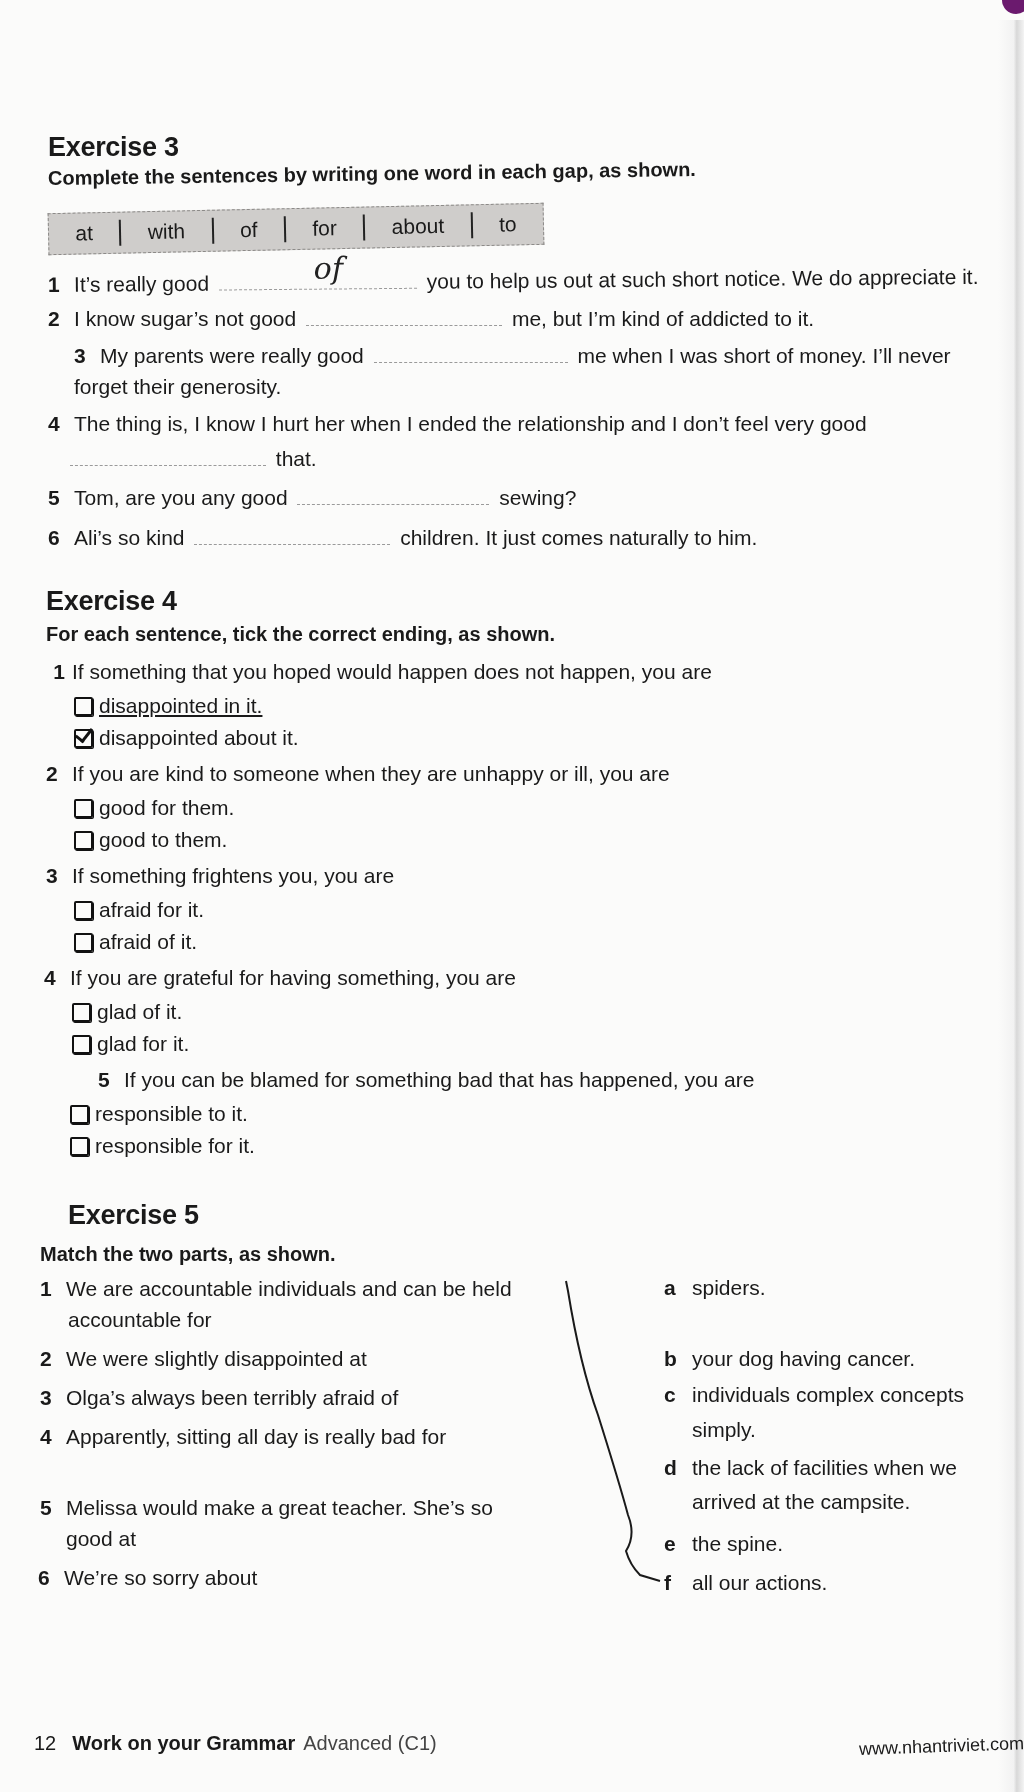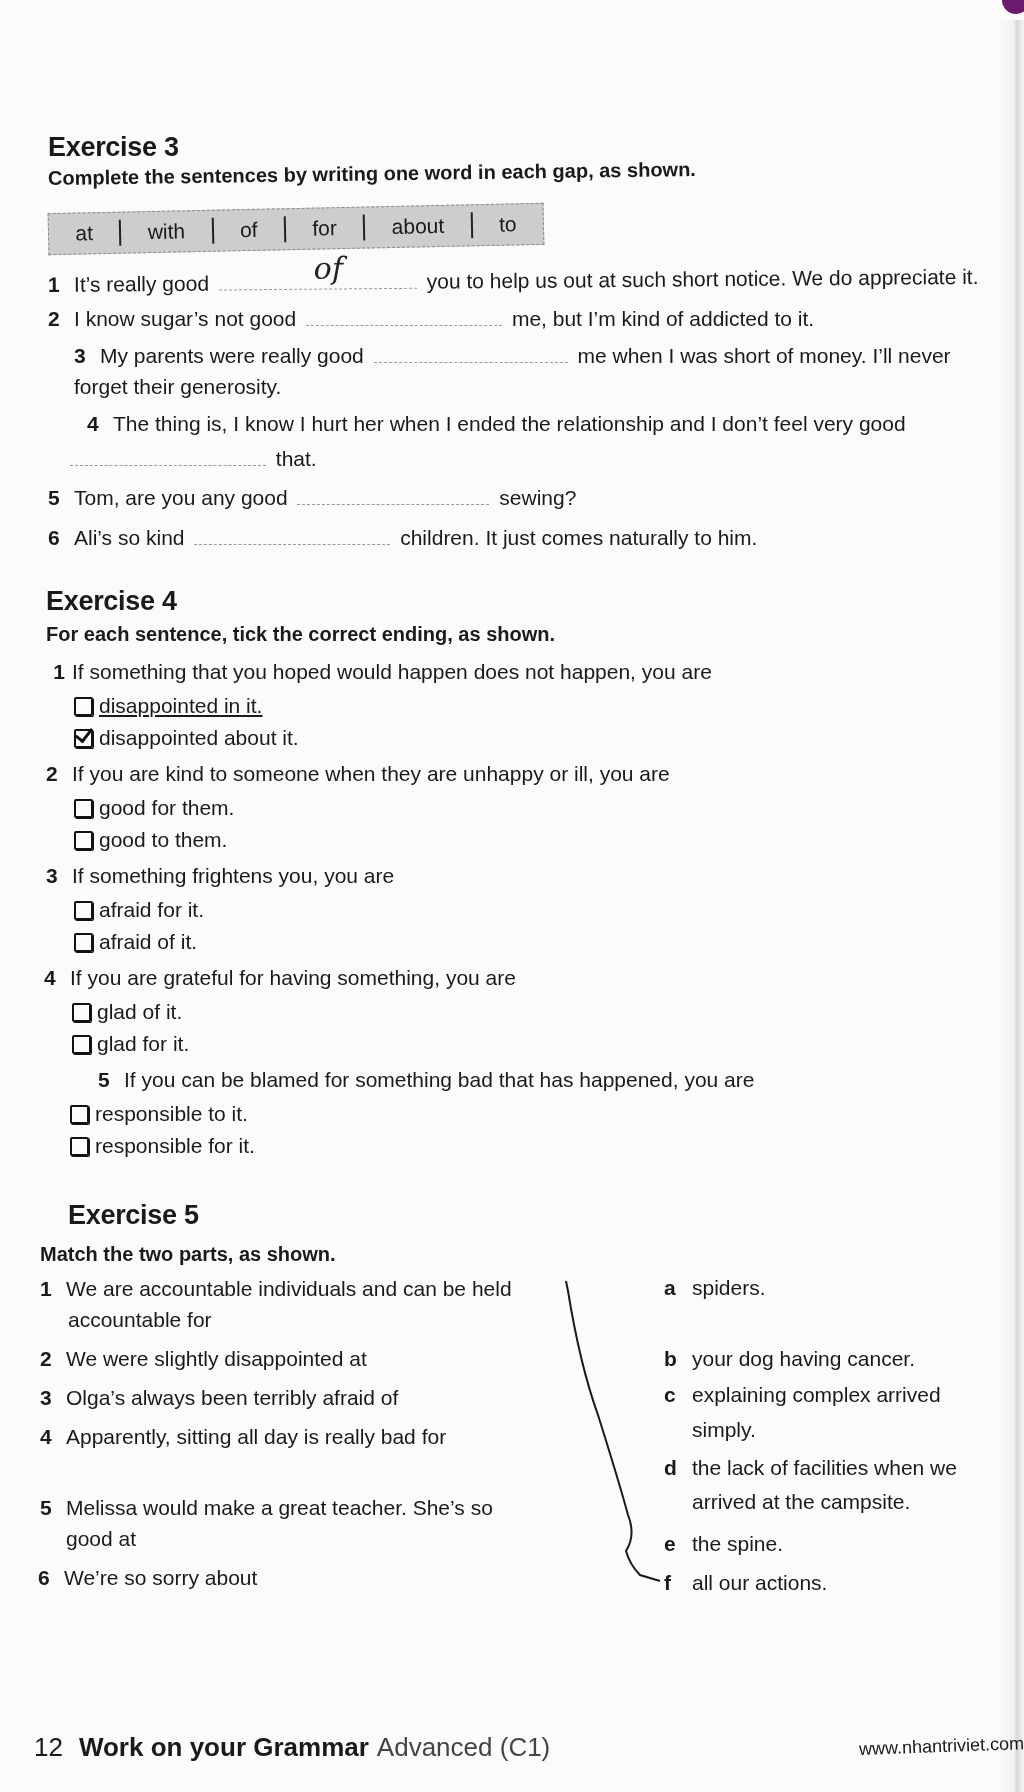--- a/index.html
+++ b/index.html
@@ -40,21 +40,21 @@
   .box {
     display:inline-block; width:15px; height:15px; border:2px solid #111;
     border-radius:2px; margin-right:6px; position:relative;
     box-shadow:1px 1px 0 #111;
   }
   .box.checked::after {
     content:""; position:absolute; left:3px; top:-6px; width:7px; height:14px;
     border-right:3px solid #111; border-bottom:3px solid #111; transform:rotate(38deg);
   }
   .letter { font-weight:bold; display:inline-block; width:28px; }
-  .footer { position:absolute; top:1732px; left:34px; font-size:26px; white-space:nowrap; }
+  .footer { position:absolute; top:1732px; left:34px; font-size:20px; white-space:nowrap; }
   .footer .page-num { margin-right:16px; }
   .footer .book { font-weight:bold; }
   .footer .level { color:#444; margin-left:8px; }
   .site { position:absolute; top:1736px; right:0; font-size:18px; white-space:nowrap; transform:rotate(-2deg); }
   svg.match-line { position:absolute; left:540px; top:1275px; }
 </style>
 </head>
 <body>
 
 <div class="page-edge"></div>
@@ -90,21 +90,21 @@
     <span>me, but I’m kind of addicted to it.</span>
   </div>
 
   <div class="line" style="left:48px;top:342px;margin-left:26px;">
     <span class="num">3</span><span>My parents were really good</span>
     <span class="gap" style="width:194px;"></span>
     <span>me when I was short of money. I’ll never</span>
   </div>
   <div class="line" style="left:74px;top:375px;">forget their generosity.</div>
 
-  <div class="line" style="left:48px;top:412px;margin-left:39px;">
+  <div class="line" style="left:48px;top:412px;">
     <span class="num">4</span><span>The thing is, I know I hurt her when I ended the relationship and I don’t feel very good</span>
   </div>
   <div class="line" style="left:70px;top:445px;">
     <span class="gap" style="width:196px;margin-left:0;"></span>
     <span>that.</span>
   </div>
 
   <div class="line" style="left:48px;top:484px;">
     <span class="num">5</span><span>Tom, are you any good</span>
     <span class="gap" style="width:192px;"></span>
@@ -181,21 +181,21 @@
   <div class="line" style="left:68px;top:1308px;">accountable for</div>
   <div class="line" style="left:40px;top:1347px;"><span class="num">2</span><span>We were slightly disappointed at</span></div>
   <div class="line" style="left:40px;top:1386px;"><span class="num">3</span><span>Olga’s always been terribly afraid of</span></div>
   <div class="line" style="left:40px;top:1425px;"><span class="num">4</span><span>Apparently, sitting all day is really bad for</span></div>
   <div class="line" style="left:40px;top:1496px;"><span class="num">5</span><span>Melissa would make a great teacher. She’s so</span></div>
   <div class="line" style="left:66px;top:1527px;">good at</div>
   <div class="line" style="left:38px;top:1566px;"><span class="num">6</span><span>We’re so sorry about</span></div>
 
   <div class="line" style="left:664px;top:1276px;"><span class="letter">a</span><span>spiders.</span></div>
   <div class="line" style="left:664px;top:1347px;"><span class="letter">b</span><span>your dog having cancer.</span></div>
-  <div class="line" style="left:664px;top:1383px;"><span class="letter">c</span><span>explaining complex arrived</span></div>
+  <div class="line" style="left:664px;top:1383px;"><span class="letter">c</span><span>individuals complex concepts</span></div>
   <div class="line" style="left:692px;top:1418px;">simply.</div>
   <div class="line" style="left:664px;top:1456px;"><span class="letter">d</span><span>the lack of facilities when we</span></div>
   <div class="line" style="left:692px;top:1490px;">arrived at the campsite.</div>
   <div class="line" style="left:664px;top:1532px;"><span class="letter">e</span><span>the spine.</span></div>
   <div class="line" style="left:664px;top:1571px;"><span class="letter">f</span><span>all our actions.</span></div>
 
   <svg class="match-line" width="130" height="320">
     <path d="M26 6 L28 16 Q40 90 58 140 Q80 210 88 240 Q96 260 86 276 Q90 290 100 300 L120 306" fill="none" stroke="#1a1a1a" stroke-width="2"></path>
   </svg>
 </section>

